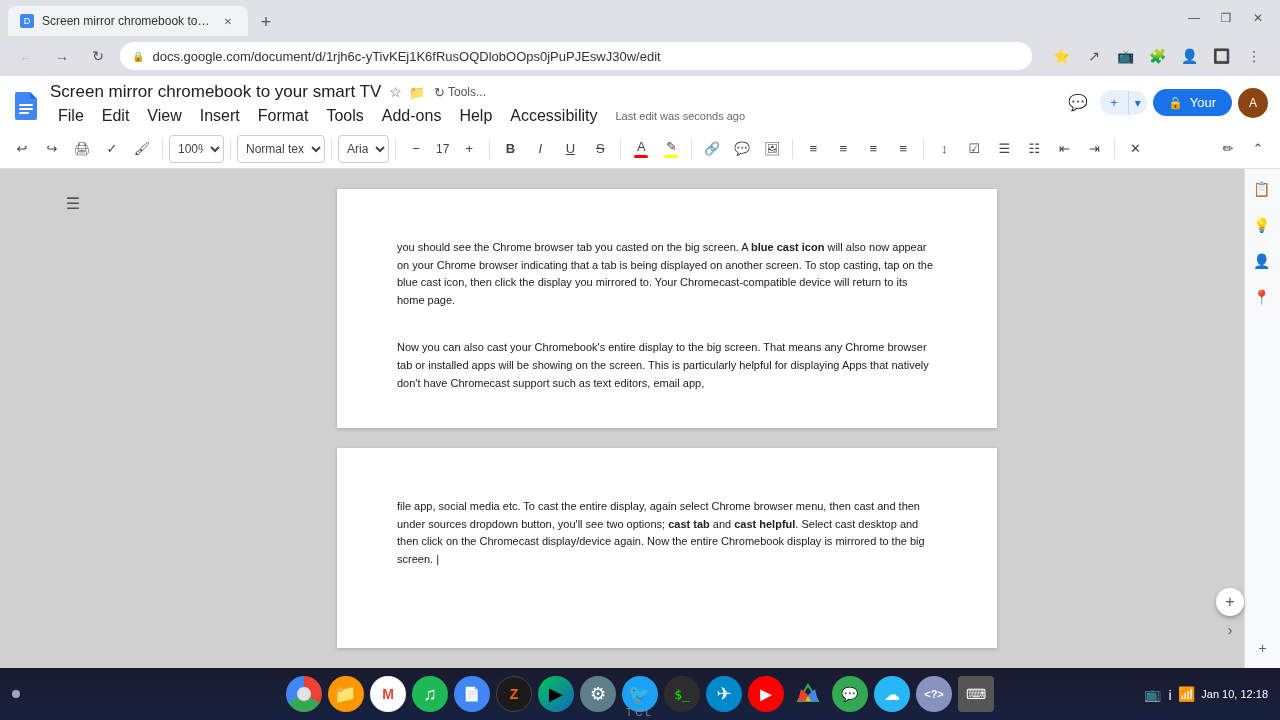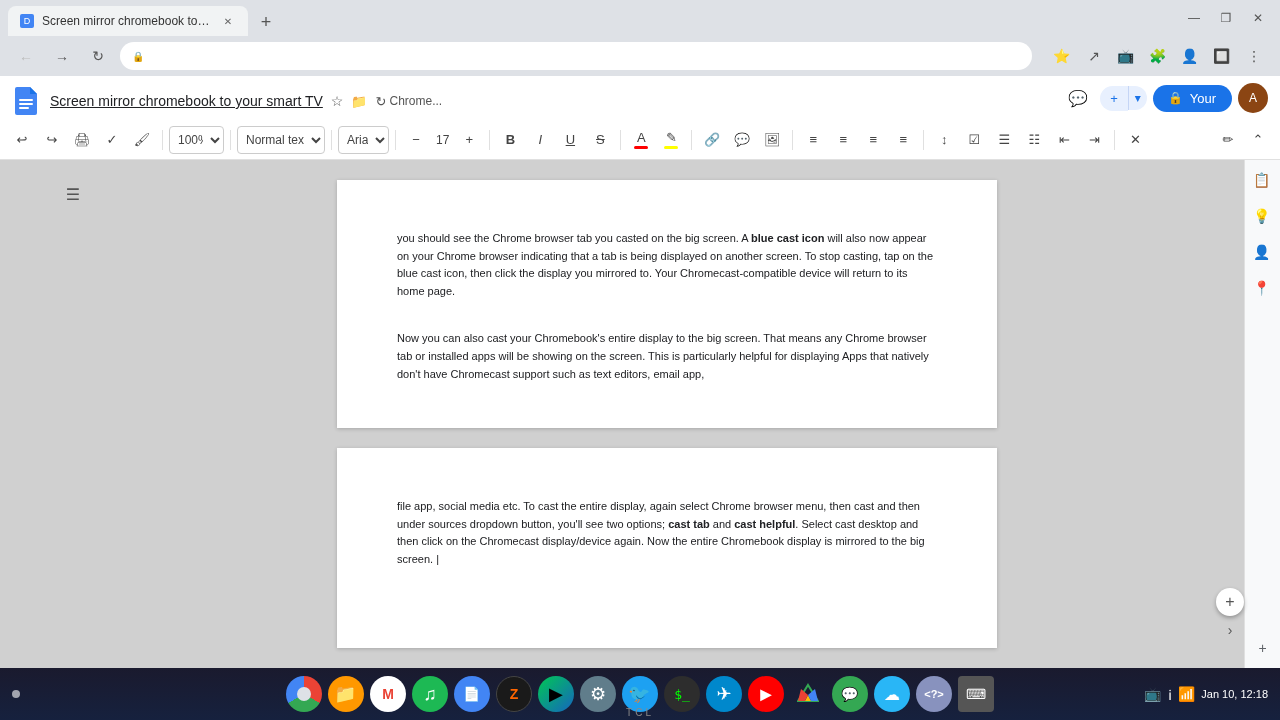--- a/index.html
+++ b/index.html
@@ -79,20 +79,21 @@
       <div class="win-btn">✕</div>
     </div>
   </div>
 
   <div class="address-bar">
     <div class="nav-btn disabled">←</div>
     <div class="nav-btn">→</div>
     <div class="nav-btn">↻</div>
     <div class="url-bar">
       <span class="lock-icon">🔒</span>
+      <span class="url-text">docs.google.com/document/d/1rjh6c-yTivKEj1K6fRusOQDlobOOps0jPuPJEswJ30w/edit</span>
     </div>
     <div class="toolbar-icons">
       <div class="toolbar-icon">⭐</div>
       <div class="toolbar-icon">↗</div>
       <div class="toolbar-icon" style="color:#1a73e8;">📺</div>
       <div class="toolbar-icon">🧩</div>
       <div class="toolbar-icon">👤</div>
       <div class="toolbar-icon">🔲</div>
       <div class="toolbar-icon">⋮</div>
     </div>
@@ -105,27 +106,39 @@
         <path d="M2 0 L15 0 L22 7 L22 26 Q22 28 20 28 L2 28 Q0 28 0 26 L0 2 Q0 0 2 0Z" fill="#4285f4"></path>
         <path d="M15 0 L15 7 L22 7Z" fill="#1a73e8"></path>
         <rect x="4" y="12" width="14" height="2" rx="1" fill="white"></rect>
         <rect x="4" y="16" width="14" height="2" rx="1" fill="white"></rect>
         <rect x="4" y="20" width="10" height="2" rx="1" fill="white"></rect>
       </svg>
     </div>
 
     <div style="flex:1; display:flex; flex-direction:column; gap:1px;">
       <div style="display:flex; align-items:center; gap:8px;">
-        <span style="font-size:14px; color:#202124;text-decoration:underline;">Screen mirror chromebook to your smart TV</span>
+        <span style="font-size:17px; color:#202124;">Screen mirror chromebook to your smart TV</span>
         <span style="color:#555; font-size:14px; cursor:pointer;">☆</span>
         <span style="color:#555; font-size:13px; cursor:pointer;">📁</span>
         <span style="font-size:12px; color:#555; display:flex; align-items:center; gap:3px;">
           <span style="font-size:13px;">↻</span>
-          <span>Chrome...</span>
+          <span>Tools...</span>
         </span>
+      </div>
+      <div style="display:flex; align-items:center; gap:2px;">
+        <span class="menu-item">File</span>
+        <span class="menu-item">Edit</span>
+        <span class="menu-item">View</span>
+        <span class="menu-item">Insert</span>
+        <span class="menu-item">Format</span>
+        <span class="menu-item">Tools</span>
+        <span class="menu-item">Add-ons</span>
+        <span class="menu-item">Help</span>
+        <span class="menu-item">Accessibility</span>
+        <span style="font-size:11px; color:#666; margin-left:8px; white-space:nowrap;">Last edit was seconds ago</span>
       </div>
     </div>
 
     <div style="display:flex; align-items:center; gap:6px; padding-bottom:6px;">
       <div class="header-icon-btn">💬</div>
       <div style="display:flex; align-items:center; gap:0;">
         <div style="background:#e8f0fe; border-radius:20px 0 0 20px; padding:5px 10px; font-size:13px; color:#1a73e8; cursor:pointer;">+</div>
         <div style="background:#e8f0fe; border-radius:0 20px 20px 0; padding:5px 6px; font-size:12px; color:#1a73e8; cursor:pointer; border-left:1px solid #c5d5f5;">▾</div>
       </div>
       <button class="share-btn">

